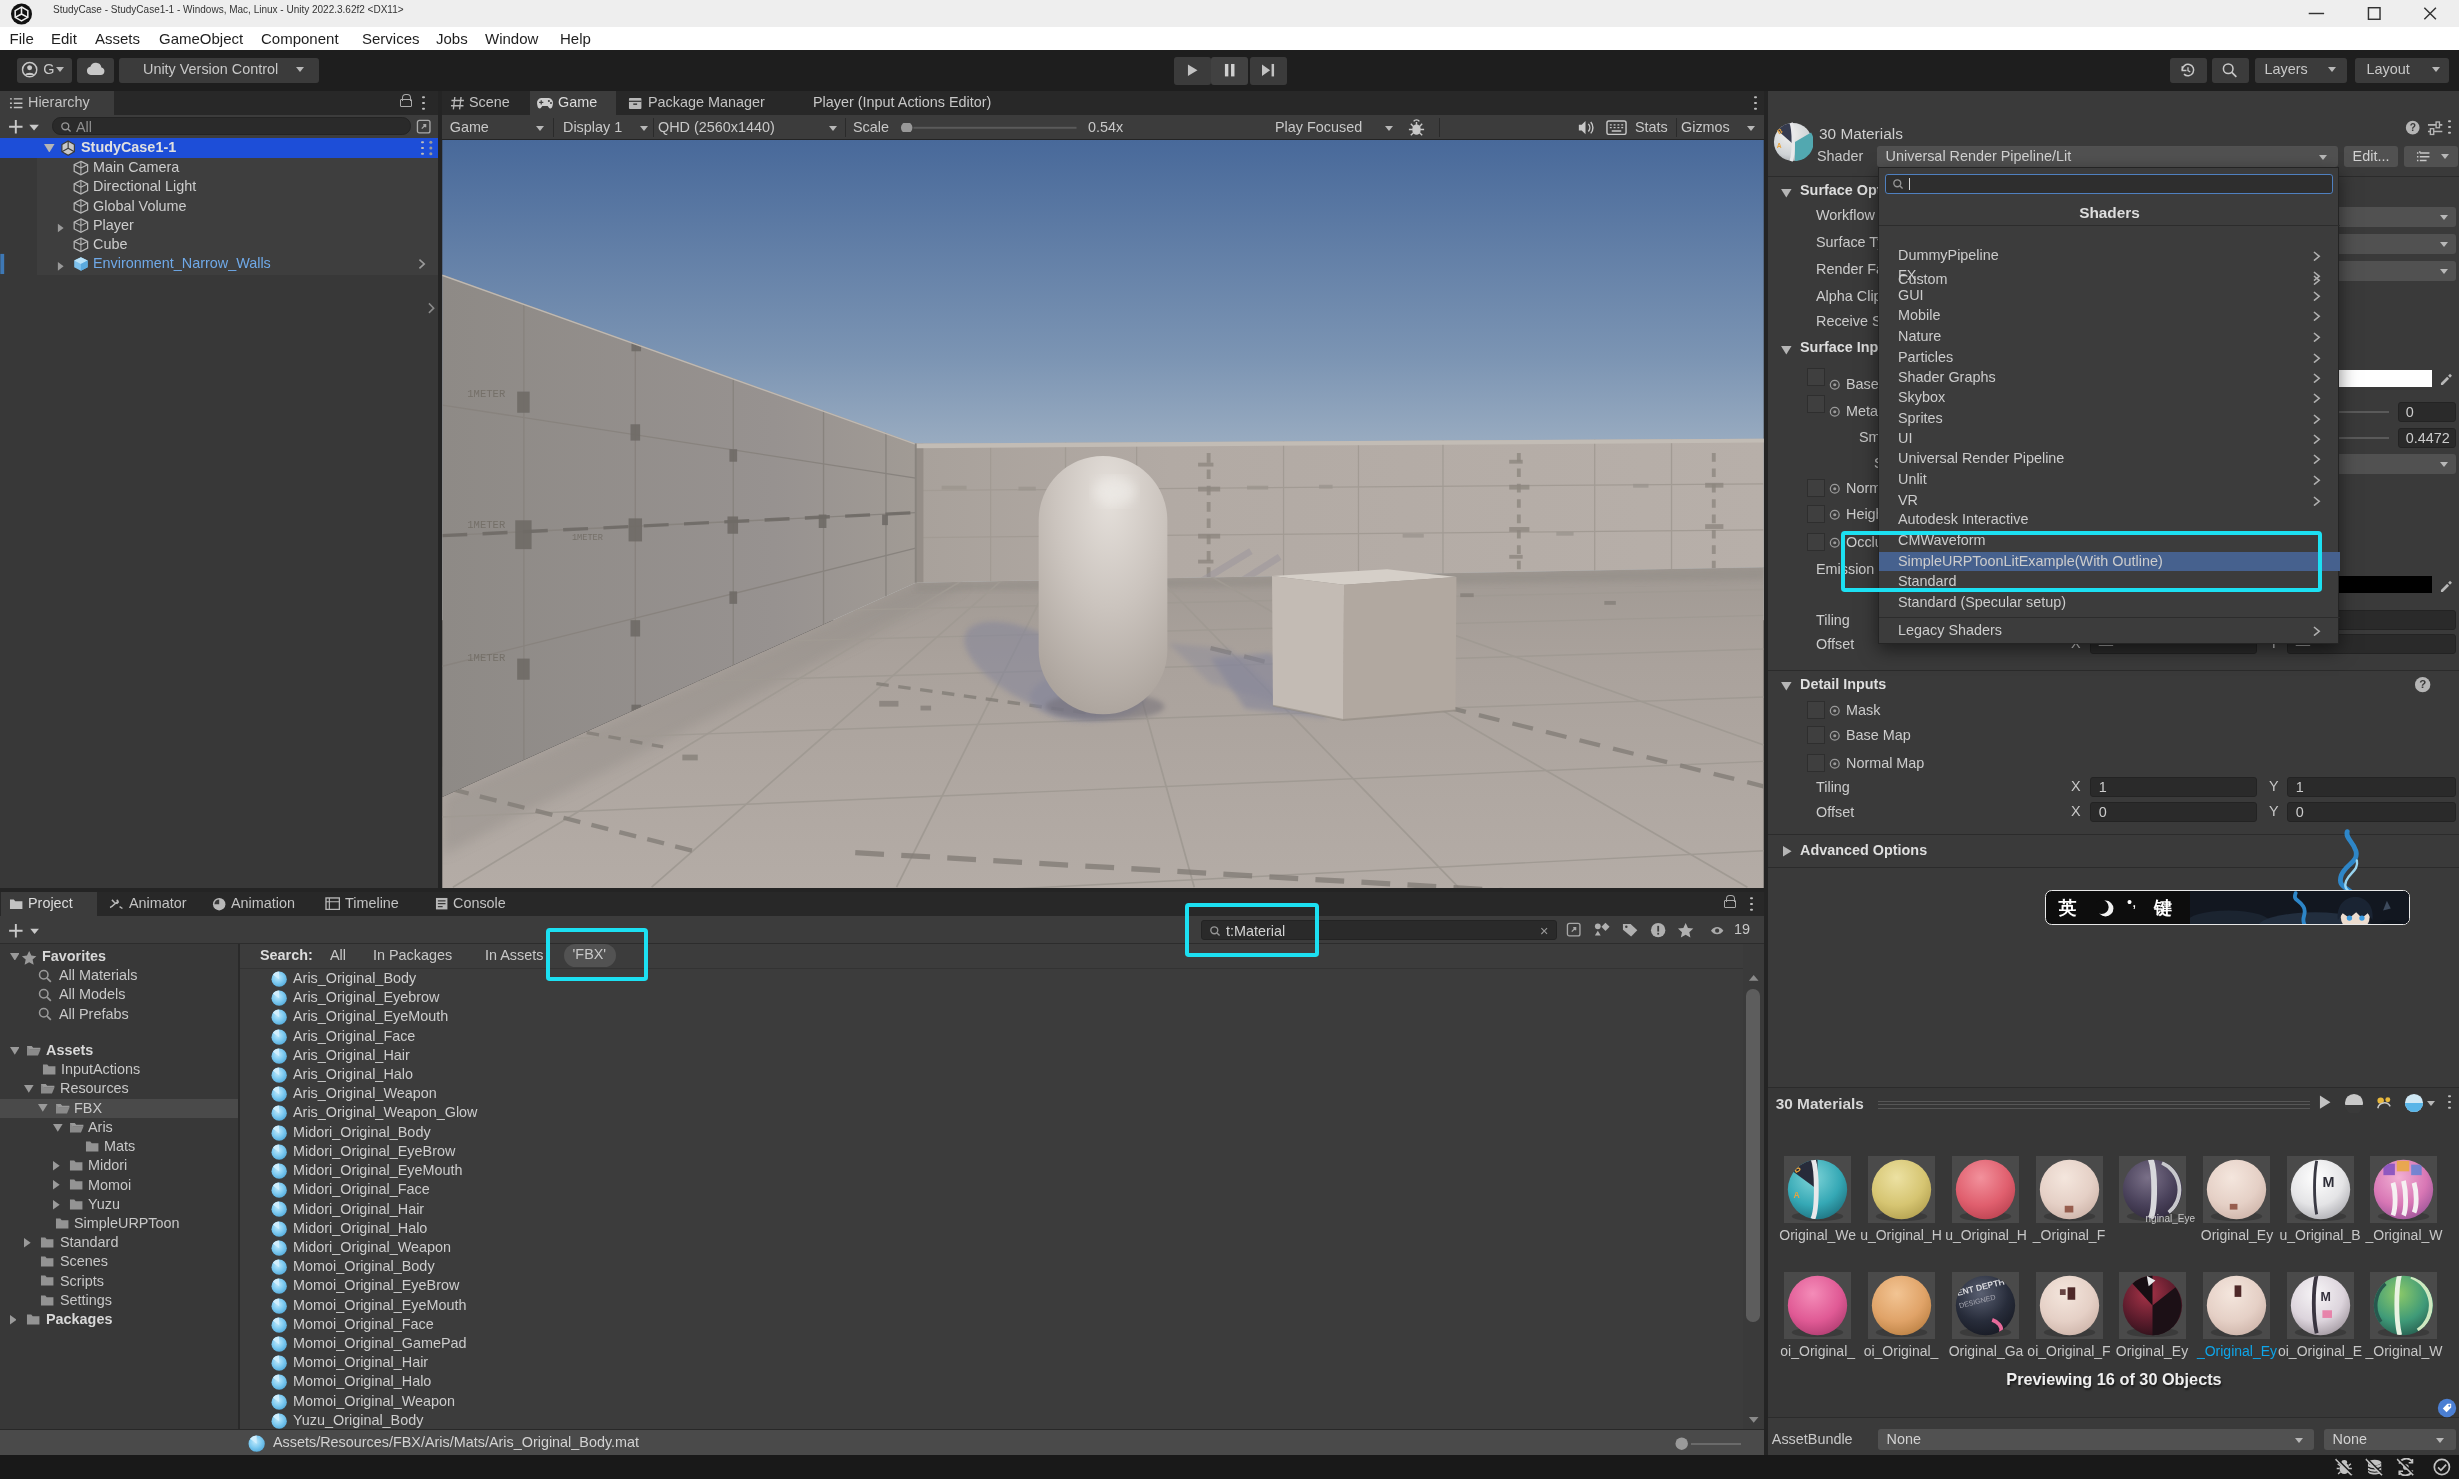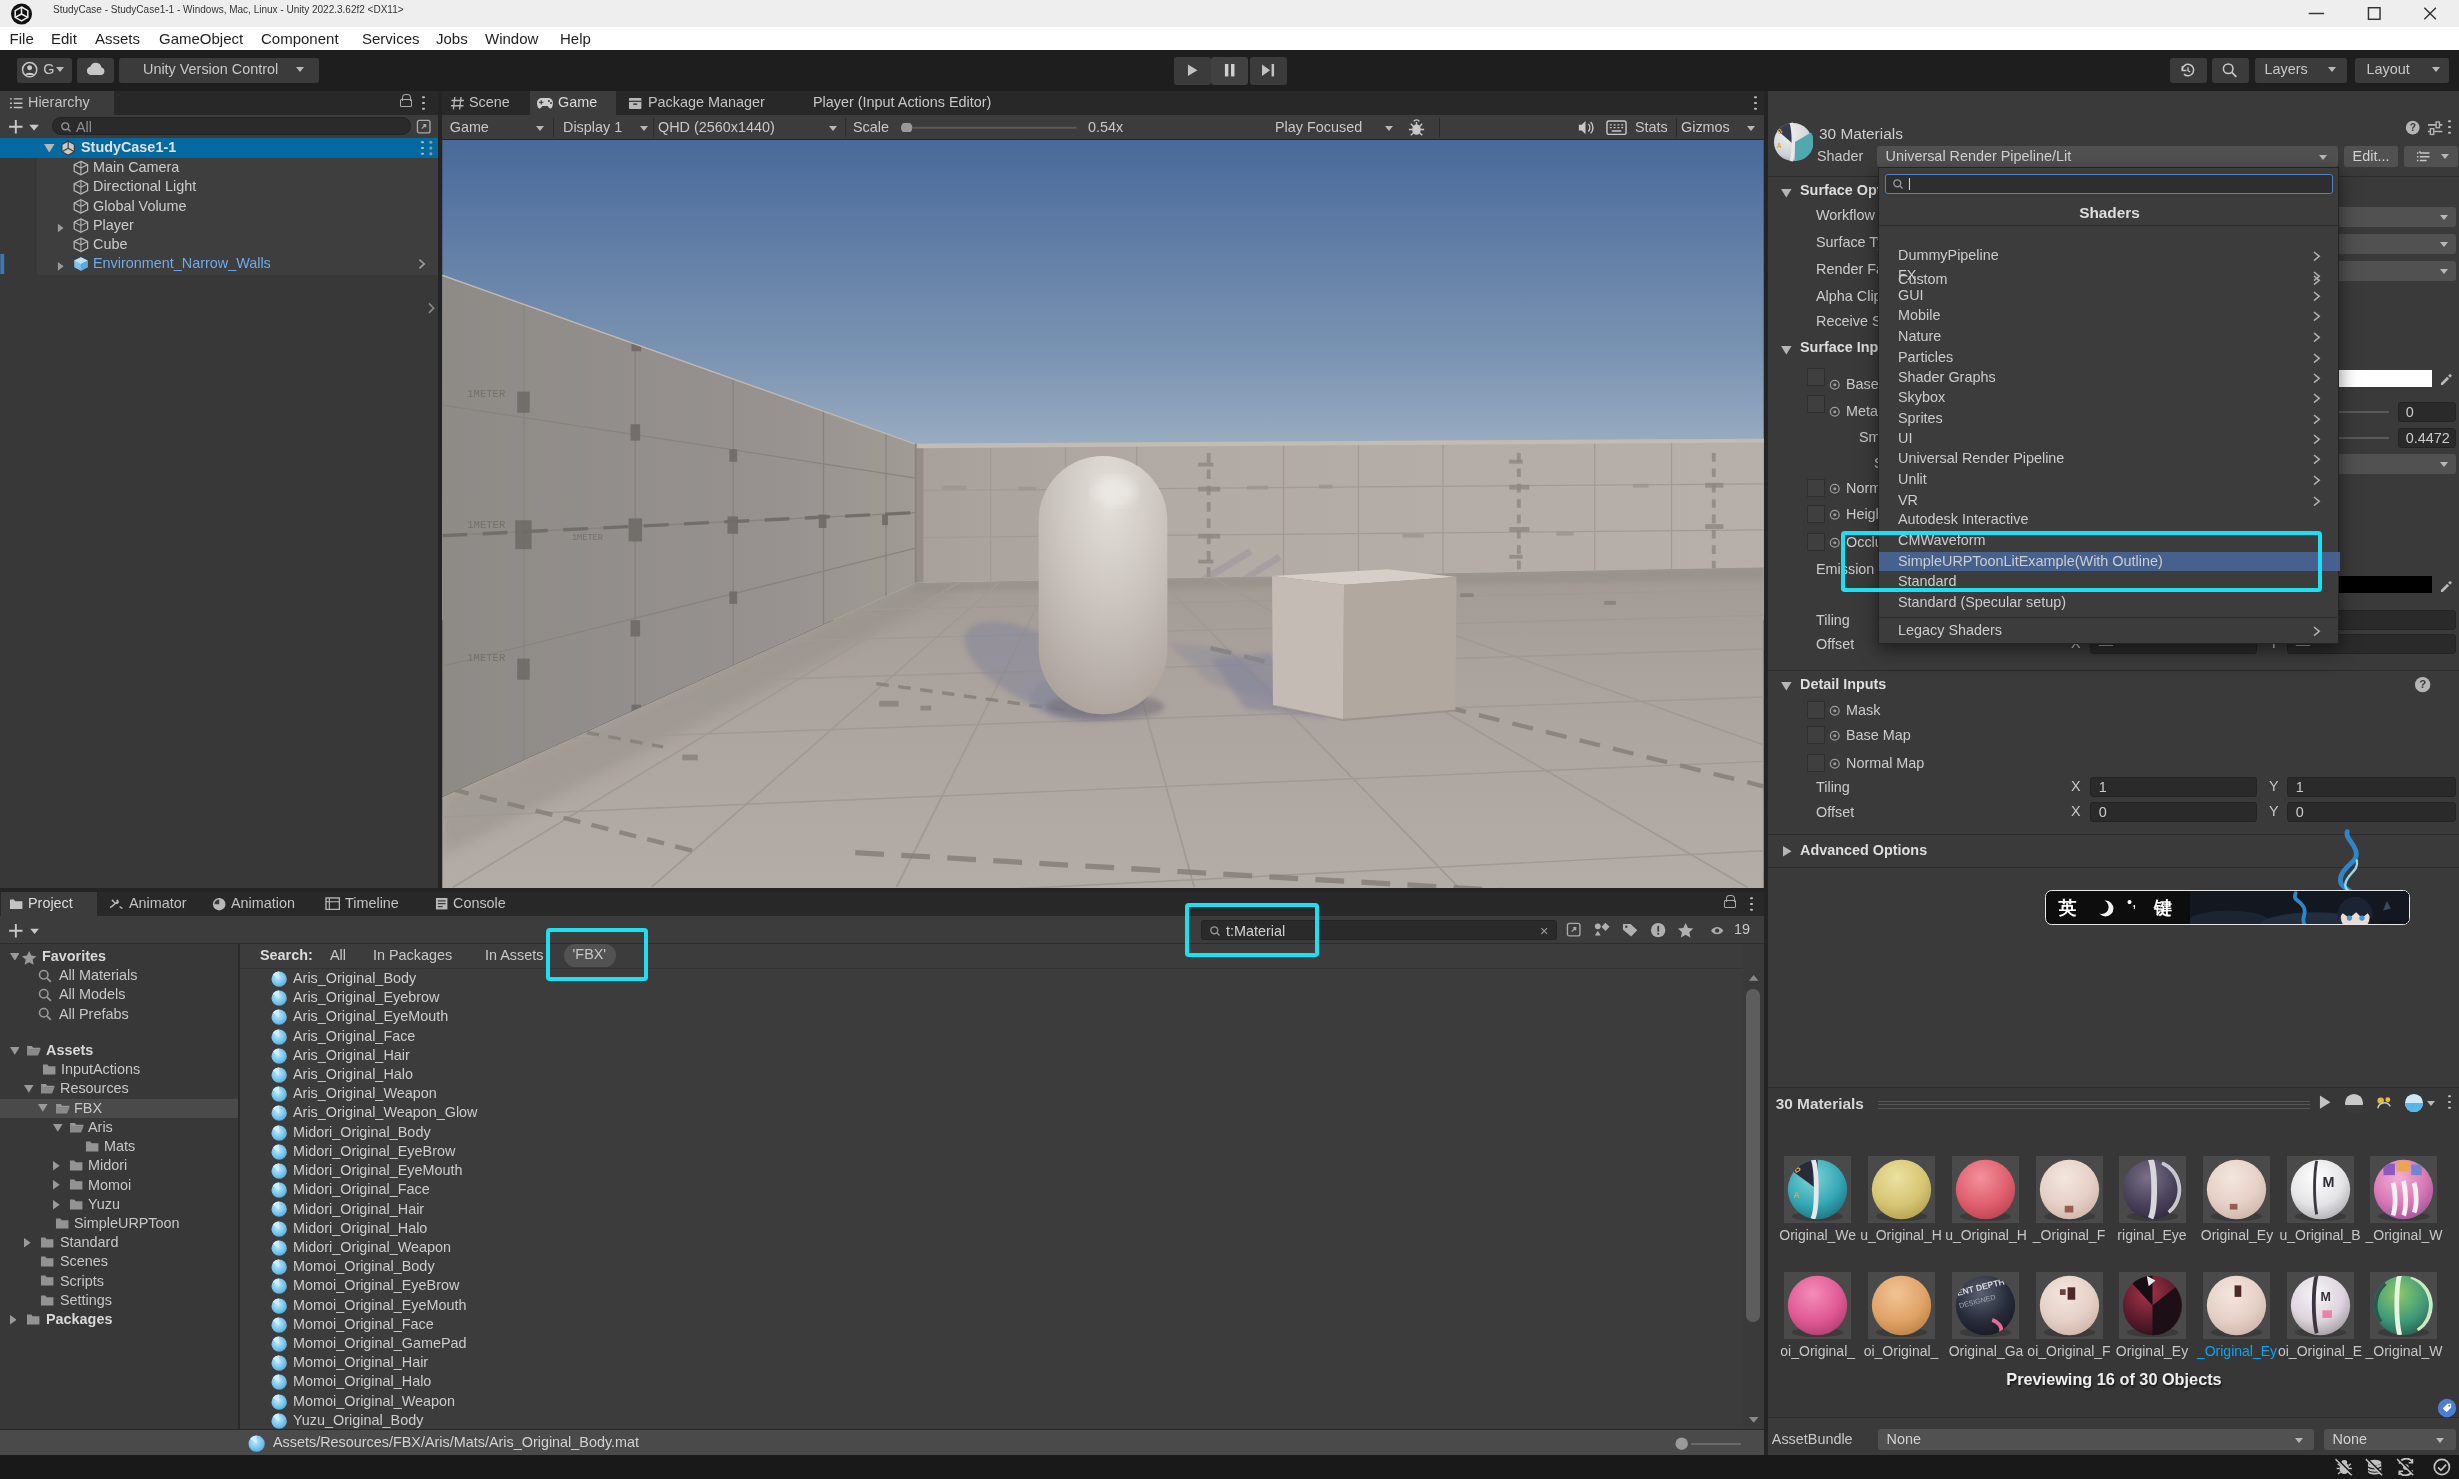--- a/index.html
+++ b/index.html
@@ -146,21 +146,21 @@
       <span class="abs" style="left:23px;top:1px;color:#8e8e8e">All</span>
     </div>
     <svg class="abs" style="left:416px;top:3.8px" width="15.4" height="15.4" viewBox="0 0 16 16">
         <rect x="1.5" y="1.5" width="13" height="13" rx="2" fill="none" stroke="#a8a8a8" stroke-width="1.4"></rect>
         <path d="M6 10 10 6M7.5 6H10v2.5" stroke="#a8a8a8" stroke-width="1.4" fill="none"></path>
       </svg>
   </div>
   <div id="hierbody" class="abs" style="left:0;top:47px;width:438px;height:753px">
     <div class="abs" style="left:37px;top:20px;width:402px;height:117px;background:#3e3e3e"></div>
 
-    <div class="abs" style="left:0;top:0;width:438px;height:20px;background:#0369a1">
+    <div class="abs" style="left:0;top:0;width:438px;height:20px;background:#1d4ed8">
       <svg class="abs" style="left:44px;top:5.8px" width="10.6" height="8.6" viewBox="0 0 11 9">
           <path d="M0 0h11L5.5 9Z" fill="#b5b5b5"></path>
         </svg>
       <svg class="abs" style="left:60px;top:1.9px" width="16.3" height="16.3" viewBox="0 0 17 17">
         <path d="M8.5 1 15 4.75v7.5L8.5 16 2 12.25v-7.5Z" fill="#c8c8c8"></path>
         <path d="M8.5 1v7.5M2 12.25l6.5-3.75M15 12.25 8.5 8.5" stroke="#3a3a3a" stroke-width="1.2" fill="none"></path>
         <path d="M8.5 1 15 4.75v7.5L8.5 16 2 12.25v-7.5Z" fill="none" stroke="#3a3a3a" stroke-width="1.2"></path>
       </svg>
       <span class="abs b" style="left:81px;top:1px;font-size:14.4px;color:#e0e0e0">StudyCase1-1</span>
       <span class="dots3 abs" style="left:421px;top:8.6px"></span>
@@ -809,21 +809,21 @@
     <div class="abs" style="left:258px;top:98px;width:86px;overflow:hidden;text-align:center;font-size:14px;color:#c6c6c6;white-space:nowrap">_Original_F</div>
     <div class="abs" style="left:351px;top:27px;width:67px;height:67px;background:#4a4a4a"></div>
     <svg class="abs" style="left:351px;top:27px" width="67" height="67" viewBox="0 0 70 70">
           <ellipse cx="35" cy="63" rx="27" ry="5" fill="#3b3b3b"></ellipse>
           <circle cx="35" cy="35" r="31" fill="url(#t4)"></circle>
           <g clip-path="url(#cclip)">
             <path d="M33 3c5 12 5 52 0 62" fill="none" stroke="#d8d8dc" stroke-width="6"></path>
             <path d="M45 7a31 31 0 0 1 7 52" fill="none" stroke="#c8c8cc" stroke-width="4"></path>
           </g>
         </svg>
-    <div class="abs" style="left:341px;top:98px;width:86px;overflow:hidden;text-align:center;font-size:14px;color:#c6c6c6;white-space:nowrap">riginal_Eye</div>
+    <div class="abs" style="left:341px;top:84px;width:86px;overflow:hidden;text-align:right;font-size:10px;color:#c6c6c6;white-space:nowrap">riginal_Eye</div>
     <div class="abs" style="left:435px;top:27px;width:67px;height:67px;background:#4a4a4a"></div>
     <svg class="abs" style="left:435px;top:27px" width="67" height="67" viewBox="0 0 70 70">
           <ellipse cx="35" cy="63" rx="27" ry="5" fill="#3b3b3b"></ellipse>
           <circle cx="35" cy="35" r="31" fill="url(#t5)"></circle>
           <g clip-path="url(#cclip)">
             <rect x="28" y="50" width="8" height="6" fill="#8a4a3a" opacity="0.85"></rect>
           </g>
         </svg>
     <div class="abs" style="left:426px;top:98px;width:86px;overflow:hidden;text-align:center;font-size:14px;color:#c6c6c6;white-space:nowrap">Original_Ey</div>
     <div class="abs" style="left:519px;top:27px;width:67px;height:67px;background:#4a4a4a"></div>

